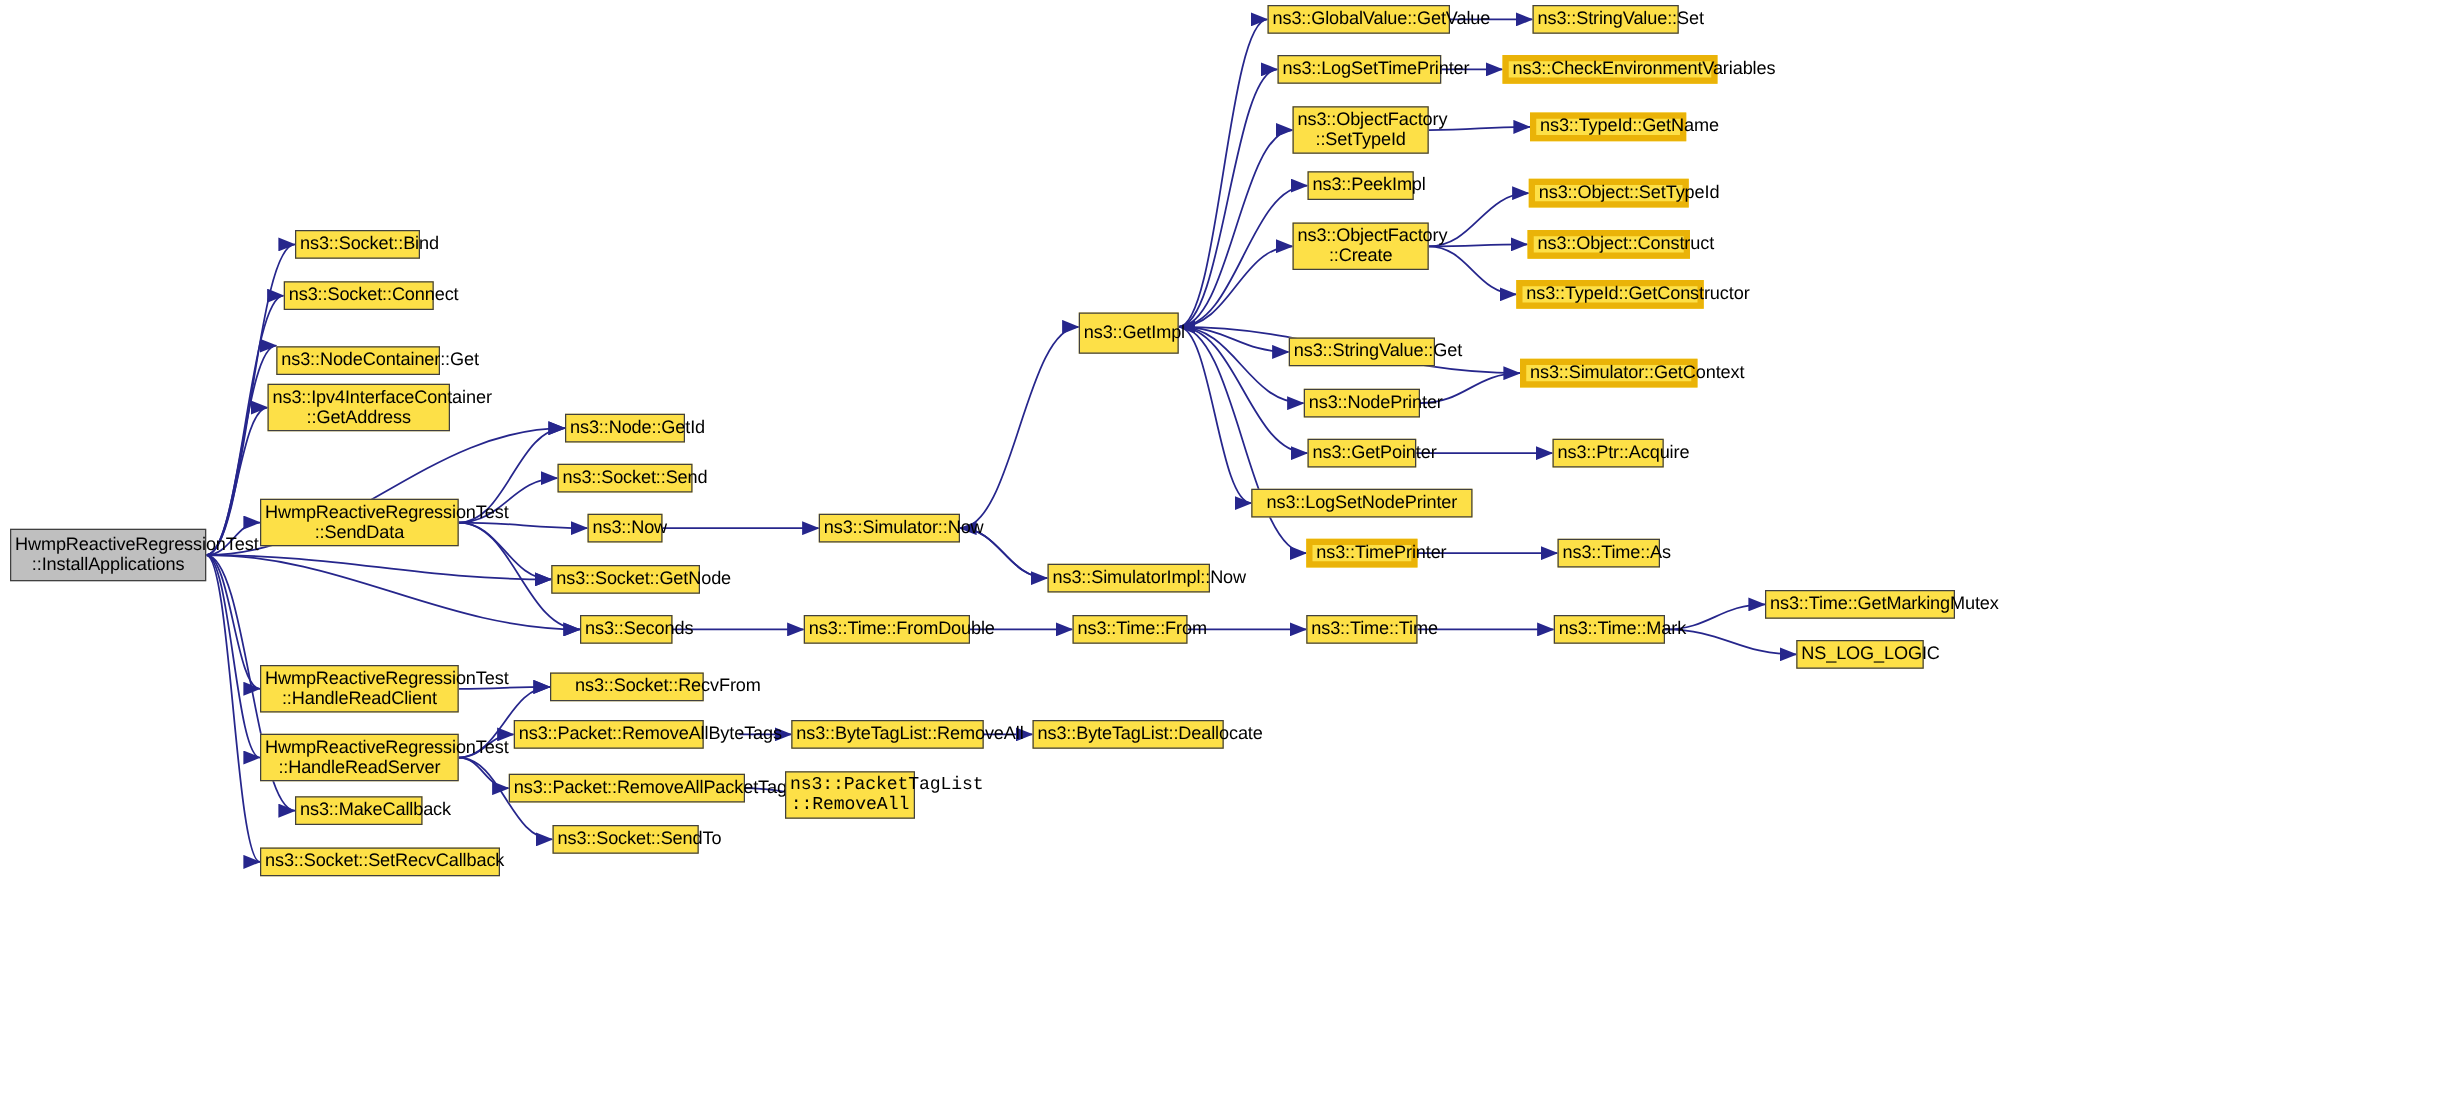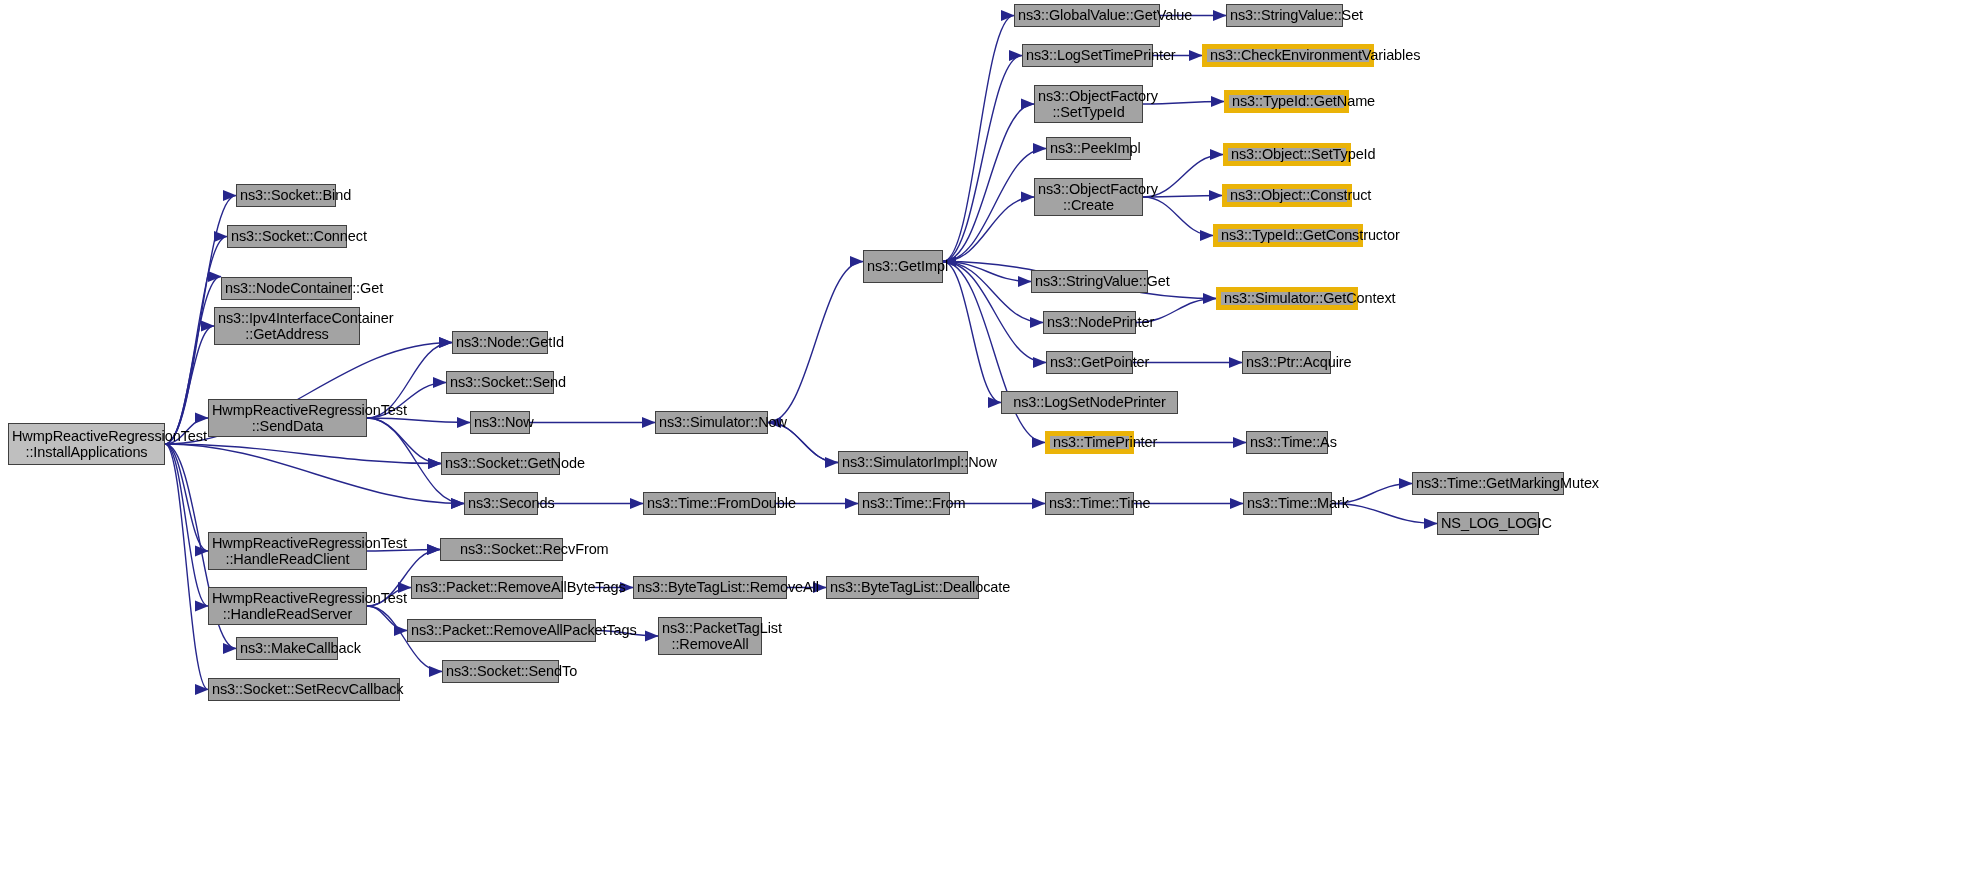--- a/index.html
+++ b/index.html
@@ -26,21 +26,21 @@
   .node {
     position: absolute;
     box-sizing: border-box;
     display: flex;
     align-items: center;
     justify-content: center;
     text-align: center;
     font-size: 14.5px;
     line-height: 1.12;
     color: #000000;
-    background: #a3a3a3;
+    background: #fde047;
     border: 1px solid #404040;
     white-space: pre-line;
     letter-spacing: -0.1px;
     padding: 0 3px;
   }
   .node.red {
     border: 5px solid #eab308;
   }
   .node.root {
     background: #bfbfbf;
@@ -141,21 +141,21 @@
       <div class="node" style="left: 470px; top: 411px; width: 60px; height: 23px;"><span class="node-label">ns3::Now</span></div>
       <div class="node" style="left: 441px; top: 452px; width: 119px; height: 23px;"><span class="node-label">ns3::Socket::GetNode</span></div>
       <div class="node" style="left: 464px; top: 492px; width: 74px; height: 23px;"><span class="node-label">ns3::Seconds</span></div>
       <div class="node" style="left: 440px; top: 538px; width: 123px; height: 23px; padding-left: 19px;"><span class="node-label">ns3::Socket::RecvFrom</span></div>
       <div class="node" style="left: 411px; top: 576px; width: 152px; height: 23px;"><span class="node-label">ns3::Packet::RemoveAllByteTags</span></div>
       <div class="node" style="left: 407px; top: 619px; width: 189px; height: 23px;"><span class="node-label">ns3::Packet::RemoveAllPacketTags</span></div>
       <div class="node" style="left: 442px; top: 660px; width: 117px; height: 23px;"><span class="node-label">ns3::Socket::SendTo</span></div>
       <div class="node" style="left: 655px; top: 411px; width: 113px; height: 23px;"><span class="node-label">ns3::Simulator::Now</span></div>
       <div class="node" style="left: 643px; top: 492px; width: 133px; height: 23px;"><span class="node-label">ns3::Time::FromDouble</span></div>
       <div class="node" style="left: 633px; top: 576px; width: 154px; height: 23px;"><span class="node-label">ns3::ByteTagList::RemoveAll</span></div>
-      <div class="node" style="left: 658px; top: 617px; width: 104px; height: 38px;"><span class="node-label">ns3::PacketTagList
+      <div class="node" style="left: 628px; top: 617px; width: 104px; height: 38px; font-family: Liberation Mono, monospace;"><span class="node-label">ns3::PacketTagList
 ::RemoveAll</span></div>
       <div class="node" style="left: 826px; top: 576px; width: 153px; height: 23px;"><span class="node-label">ns3::ByteTagList::Deallocate</span></div>
       <div class="node" style="left: 838px; top: 451px; width: 130px; height: 23px;"><span class="node-label">ns3::SimulatorImpl::Now</span></div>
       <div class="node" style="left: 863px; top: 250px; width: 80px; height: 33px;"><span class="node-label">ns3::GetImpl</span></div>
       <div class="node" style="left: 858px; top: 492px; width: 92px; height: 23px;"><span class="node-label">ns3::Time::From</span></div>
       <div class="node" style="left: 1014px; top: 4px; width: 146px; height: 23px;"><span class="node-label">ns3::GlobalValue::GetValue</span></div>
       <div class="node" style="left: 1022px; top: 44px; width: 131px; height: 23px;"><span class="node-label">ns3::LogSetTimePrinter</span></div>
       <div class="node" style="left: 1034px; top: 85px; width: 109px; height: 38px;"><span class="node-label">ns3::ObjectFactory
 ::SetTypeId</span></div>
       <div class="node" style="left: 1046px; top: 137px; width: 85px; height: 23px;"><span class="node-label">ns3::PeekImpl</span></div>

